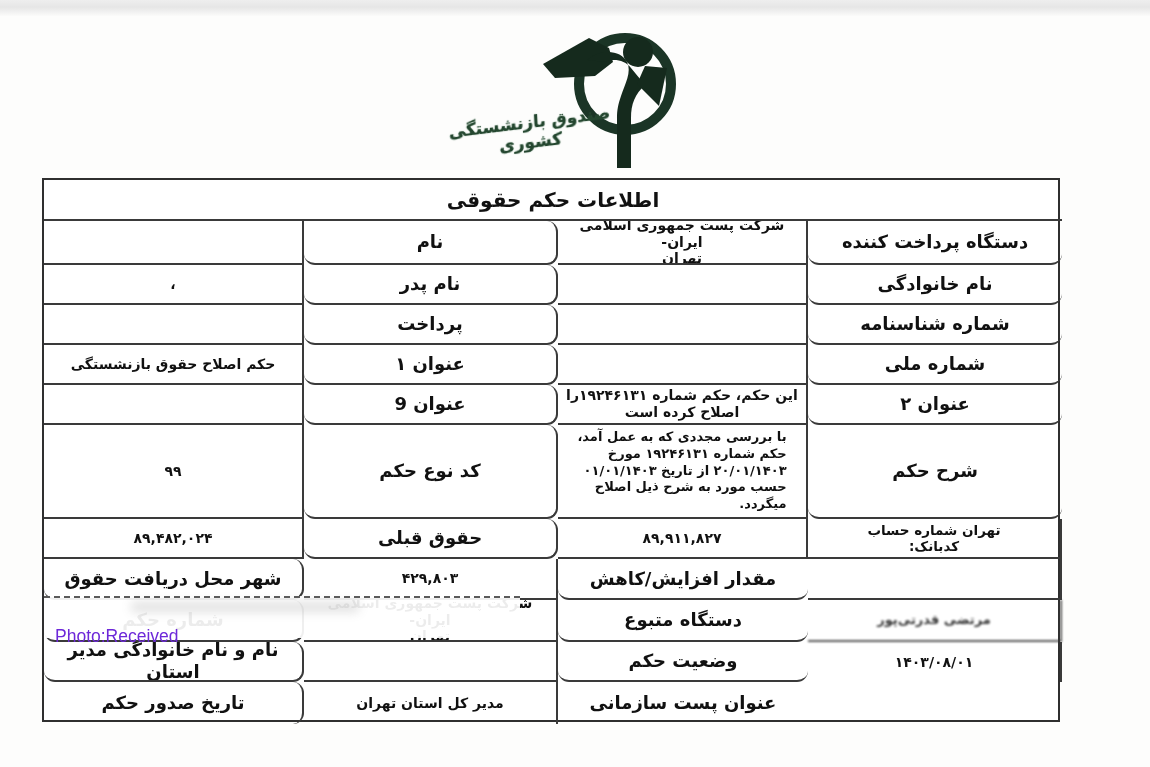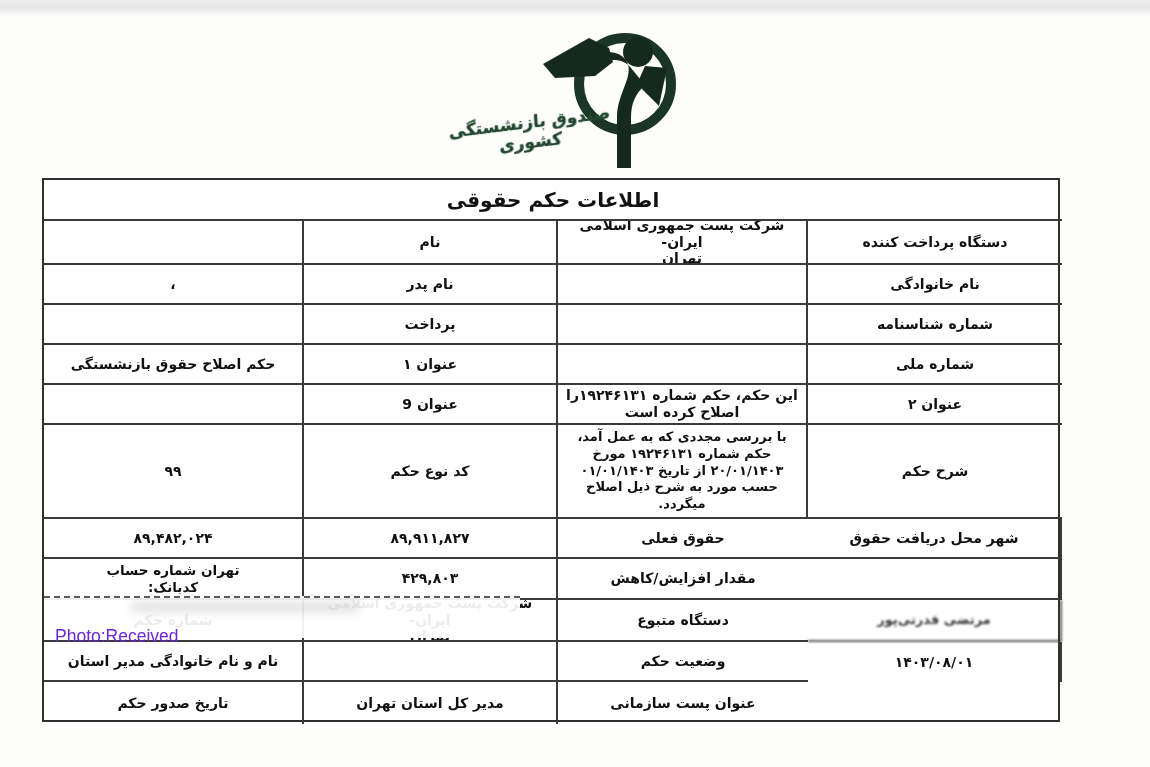--- a/index.html
+++ b/index.html
@@ -47,23 +47,23 @@
     line-height:1.2;
   }
   .cell.last-col{border-right:none;}
   .cell.last-row{border-bottom:none;text-align:center;}
   .title-cell{
     grid-column:1 / span 4;
     border-right:none;
     font-size:20px;
     letter-spacing:0.5px;
   }
-  .label{font-size:14px;}
+  .label{font-size:18px;border-radius:11px;}
   .value{font-size:14px;white-space:pre-line;}
-  .value.desc{font-size:13px;line-height:1.3;padding:2px 6px;}
+  .value.desc{font-size:13px;line-height:1.3;padding:2px 6px;text-align:right;}
   .value.blurry{filter:blur(1.1px);opacity:0.85;font-size:13px;}
   .value.account{font-size:13.5px;filter:blur(0.5px);}
   
   .redact-patch{
     position:absolute;left:44px;top:596px;width:476px;height:42px;
     background:rgba(255,255,255,0.92);
     border-top:2px dashed #5a5a5a;
     box-sizing:border-box;
   }
   .redact-smudge{
@@ -130,25 +130,25 @@
     <div class="cell label last-col">عنوان ۲</div>
     <div class="cell value">۹۹</div>
     <div class="cell label">کد نوع حکم</div>
     <div class="cell value desc">با بررسی مجددی که به عمل آمد،
 حکم شماره ۱۹۲۴۶۱۳۱ مورخ
 ۲۰/۰۱/۱۴۰۳ از تاریخ ۰۱/۰۱/۱۴۰۳
 حسب مورد به شرح ذیل اصلاح
 میگردد.</div>
     <div class="cell label last-col">شرح حکم</div>
     <div class="cell value">۸۹,۴۸۲,۰۲۴</div>
+    <div class="cell label">حقوق قبلی</div>
     <div class="cell value">۸۹,۹۱۱,۸۲۷</div>
-    <div class="cell label last-col">حقوق فعلی</div>
-    <div class="cell label">شهر محل دریافت حقوق</div>
     <div class="cell value account">تهران شماره حساب
 کدبانک:</div>
+    <div class="cell label">شهر محل دریافت حقوق</div>
     <div class="cell value">۴۲۹,۸۰۳</div>
     <div class="cell label last-col">مقدار افزایش/کاهش</div>
     <div class="cell value"></div>
     <div class="cell label">شماره حکم</div>
     <div class="cell value">شرکت پست جمهوری اسلامی ایران-
 تهران</div>
     <div class="cell label last-col">دستگاه متبوع</div>
     <div class="cell value blurry">مرتضی قدرتی‌پور</div>
     <div class="cell label">نام و نام خانوادگی مدیر استان</div>
     <div class="cell value"></div>

